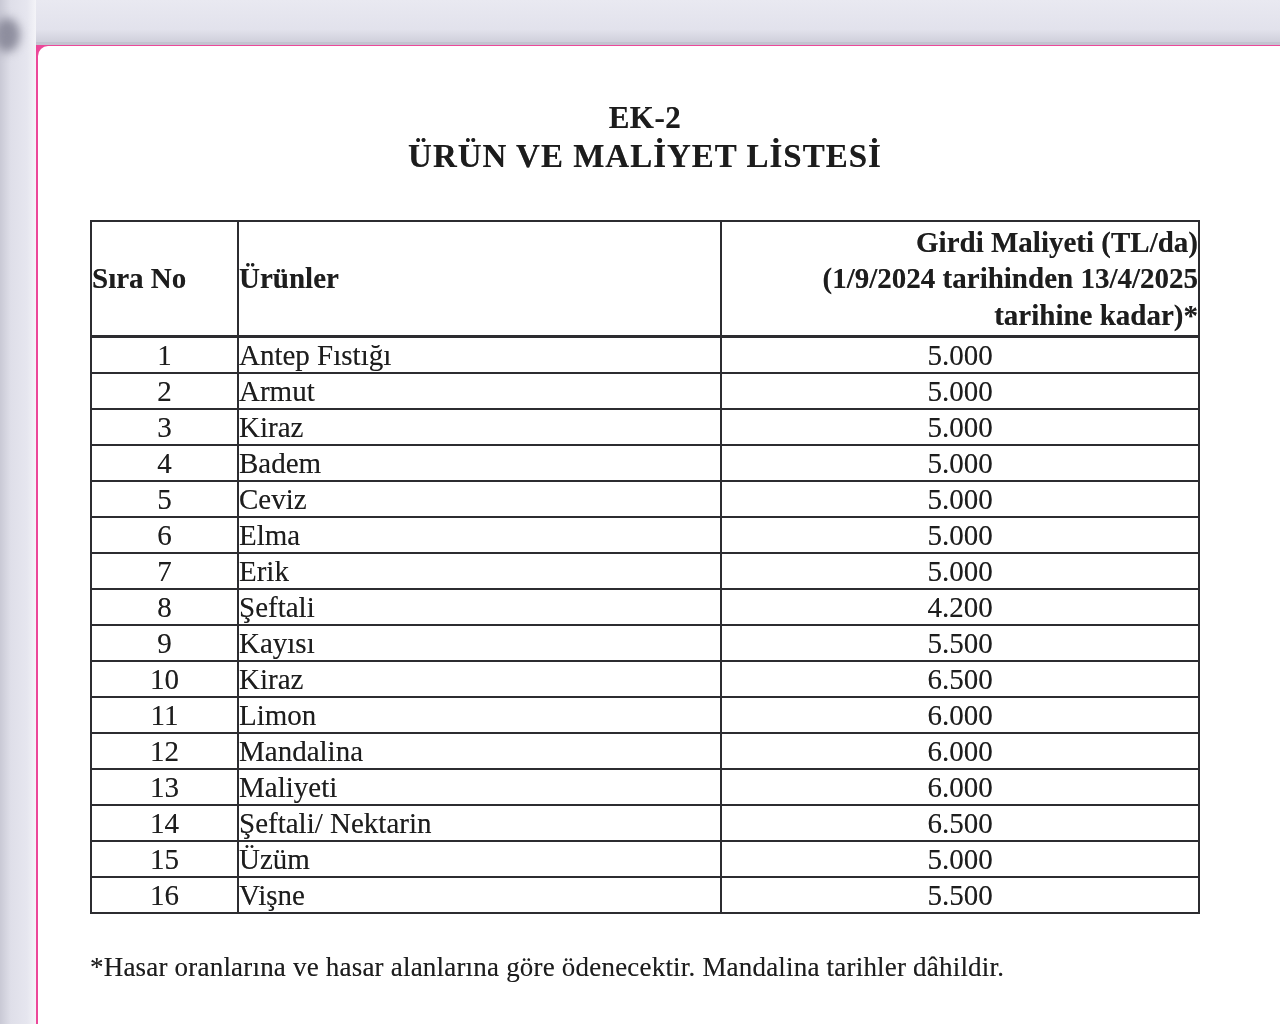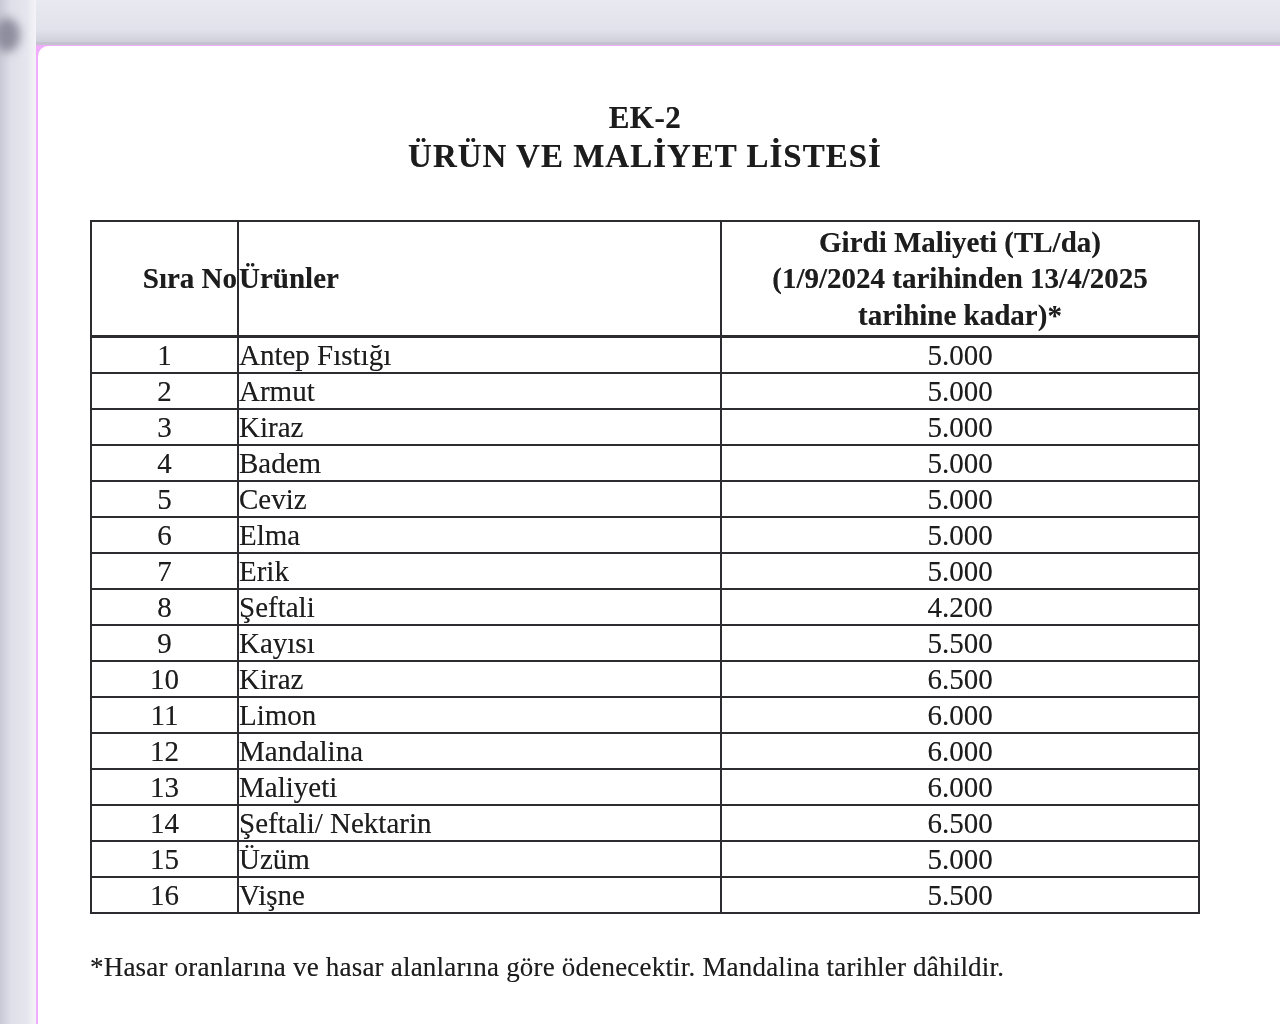--- a/index.html
+++ b/index.html
@@ -8,21 +8,21 @@
     width: 1280px;
     height: 1024px;
     background: #ffffff;
     font-family: "Liberation Serif", "DejaVu Serif", serif;
     overflow: hidden;
   }
   .canvas {
     position: relative;
     width: 1280px;
     height: 1024px;
-    background: #f0abfc;
+    background: #ec4899;
   }
   
   .scan-top-band {
     position: absolute;
     left: 0; top: 0;
     width: 1280px; height: 42px;
     background: linear-gradient(to bottom, #e9e9f1 0%, #e2e2ec 70%, #cfcfdb 100%);
     border-bottom: 3px solid #c3c3d0;
   }
   .scan-left-strip {
@@ -84,23 +84,23 @@
     height: 113px;
     border-bottom: 3px solid #2c2c30;
     font-size: 29px;
     font-weight: bold;
     vertical-align: middle;
   }
   .col-no    { width: 147px; }
   .col-prod  { width: 483px; }
   .col-cost  { width: 478px; }
 
-  th.th-no { text-align: right; margin-top: 25px; }
+  th.th-no { text-align: left; margin-top: 25px; }
   th.th-prod { text-align: left; padding-left: 16px; }
-  th.th-cost { text-align: center; font-size: 28px; line-height: 1.25; }
+  th.th-cost { text-align: right; font-size: 28px; line-height: 1.25; }
 
   table.cost-table tbody td {
     height: 34px;
     font-size: 29px;
     line-height: 1.0;
   }
   td.td-no   { text-align: center; }
   td.td-product { text-align: left; padding-left: 16px; }
   td.td-cost { text-align: center; border-radius: 8px; }
 

